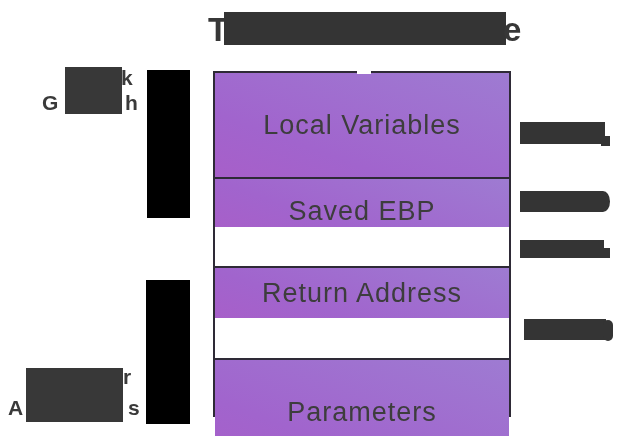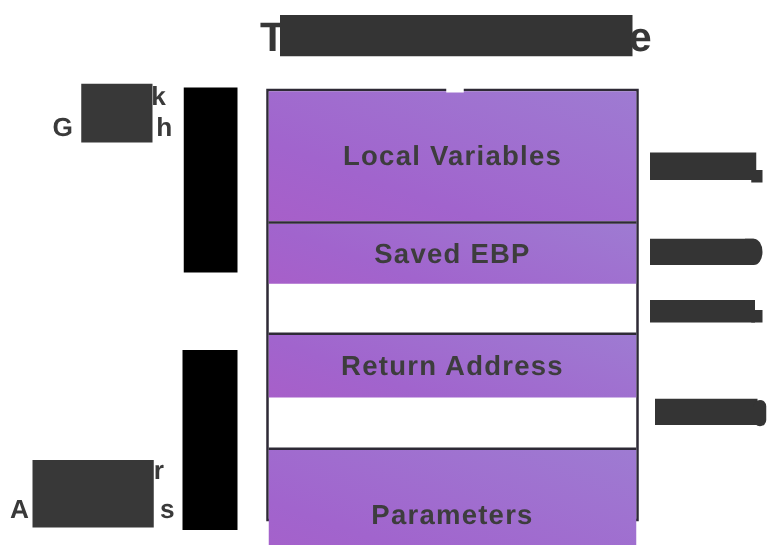--- a/index.html
+++ b/index.html
@@ -52,25 +52,25 @@
     width: 298px; height: 346px;
     border: 2px solid #2e2a36;
   }
   .stack-row {
     width: 100%;
     display: flex; align-items: center; justify-content: center;
     background: linear-gradient(200deg, #9e7bd2 0%, #a164cd 70%, #a75fc9 100%);
   }
   .stack-row + .stack-row { border-top: 2px solid #2e2a36; }
   .row-label {
-    font-weight: bold; font-size: 22px; letter-spacing: 1px;
+    font-weight: normal; font-size: 27px; letter-spacing: 1px;
     color: #3d3d3d; white-space: pre;
   }
   .row-local-variables { height: 104px; }
-  .row-saved-ebp       { height: 50px; }
+  .row-saved-ebp       { height: 50px; align-items: flex-end; }
   .row-return-address  { height: 52px; margin-top: 39px; }
   .row-parameters      { height: 106px; margin-top: 40px; }
 
   
   .border-gap {
     position: absolute; left: 357px; top: 70px;
     width: 14px; height: 4px; background: #ffffff;
   }
 
   

